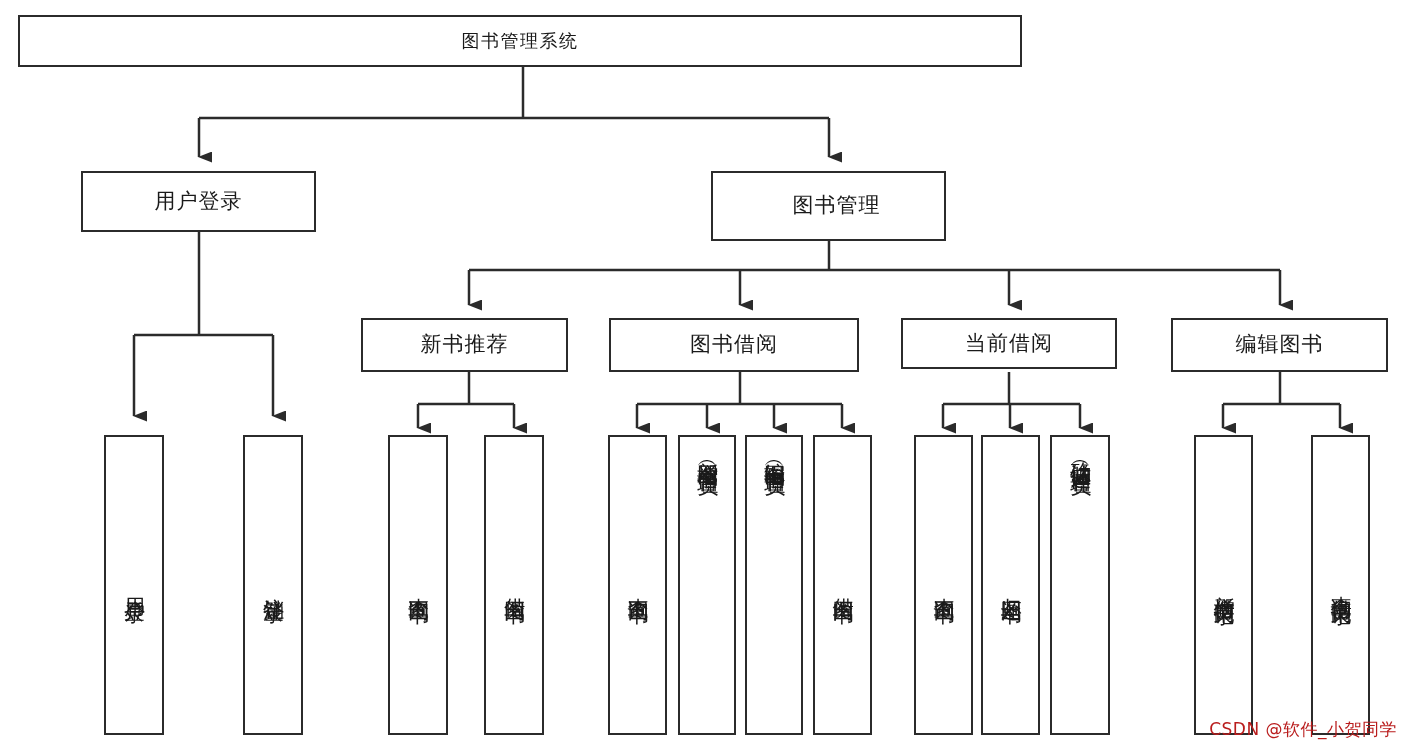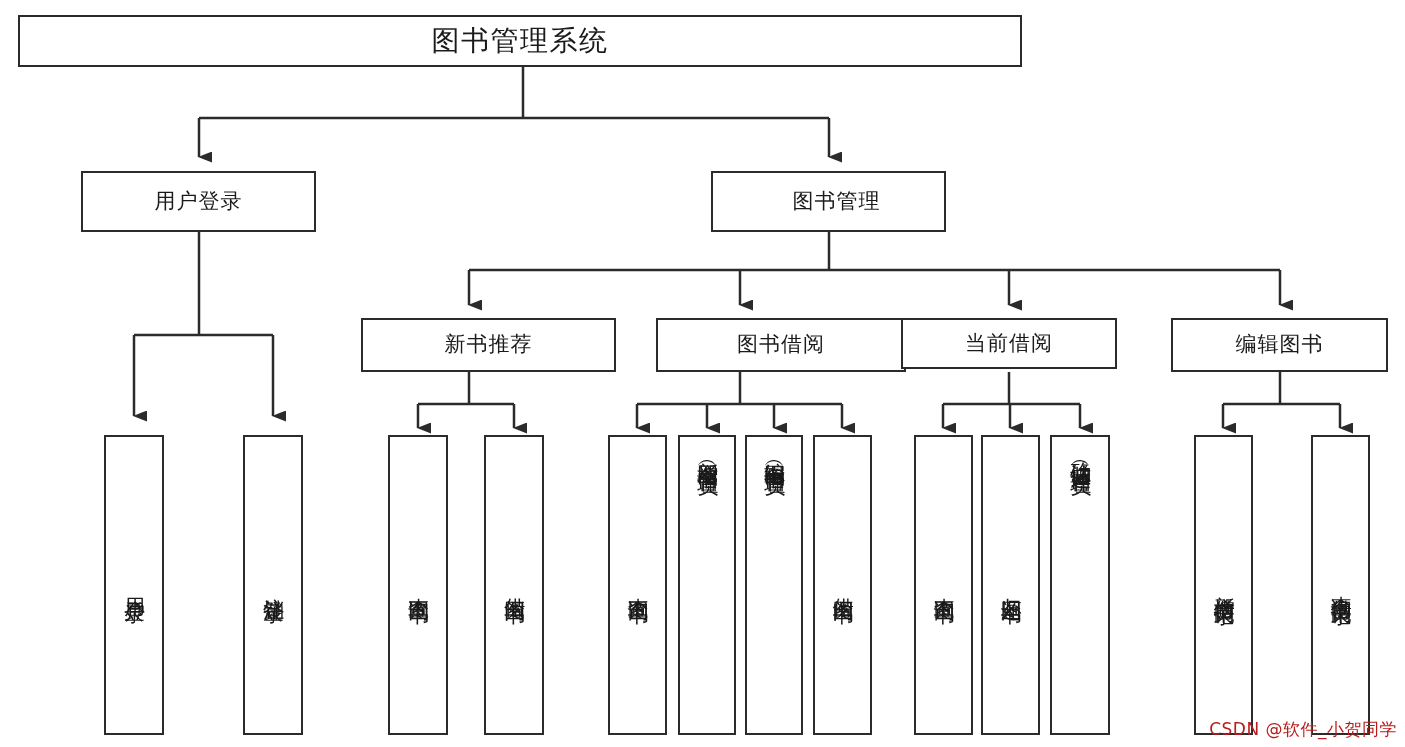--- a/index.html
+++ b/index.html
@@ -37,21 +37,21 @@
   .node.h {
     
   }
   .node.h .label {
     font-size: 21px;
     line-height: 1.1;
     letter-spacing: 1px;
     white-space: nowrap;
   }
   .node.root .label {
-    font-size: 28px;
+    font-size: 18px;
     letter-spacing: 1.5px;
   }
   .node.v {
     
     align-items: flex-start;
     justify-content: center;
     padding-top: 8px;
   }
   .node.v .label {
     writing-mode: vertical-rl;
@@ -134,28 +134,28 @@
     </g>
   </svg>
 
   <div class="node h root" style="left:18px; top:15px; width:1004px; height:52px;">
     <span class="label">图书管理系统</span>
   </div>
 
   <div class="node h" style="left:81px; top:171px; width:235px; height:61px;">
     <span class="label">用户登录</span>
   </div>
-  <div class="node h" style="left:711px; top:171px; width:235px; height:61px;padding-left:16px;">
+  <div class="node h" style="left:711px; top:171px; width:235px; height:70px;padding-left:16px;">
     <span class="label">图书管理</span>
   </div>
 
-  <div class="node h" style="left:361px; top:318px; width:255px; height:54px;">
+  <div class="node h" style="left:361px; top:318px; width:207px; height:54px;">
     <span class="label">新书推荐</span>
   </div>
-  <div class="node h" style="left:656px; top:318px; width:250px; height:54px;">
+  <div class="node h" style="left:609px; top:318px; width:250px; height:54px;">
     <span class="label">图书借阅</span>
   </div>
   <div class="node h" style="left:901px; top:318px; width:216px; height:51px;">
     <span class="label">当前借阅</span>
   </div>
   <div class="node h" style="left:1171px; top:318px; width:217px; height:54px;">
     <span class="label">编辑图书</span>
   </div>
 
   <div class="node v center" style="left:104px; top:435px; width:60px; height:300px;">

